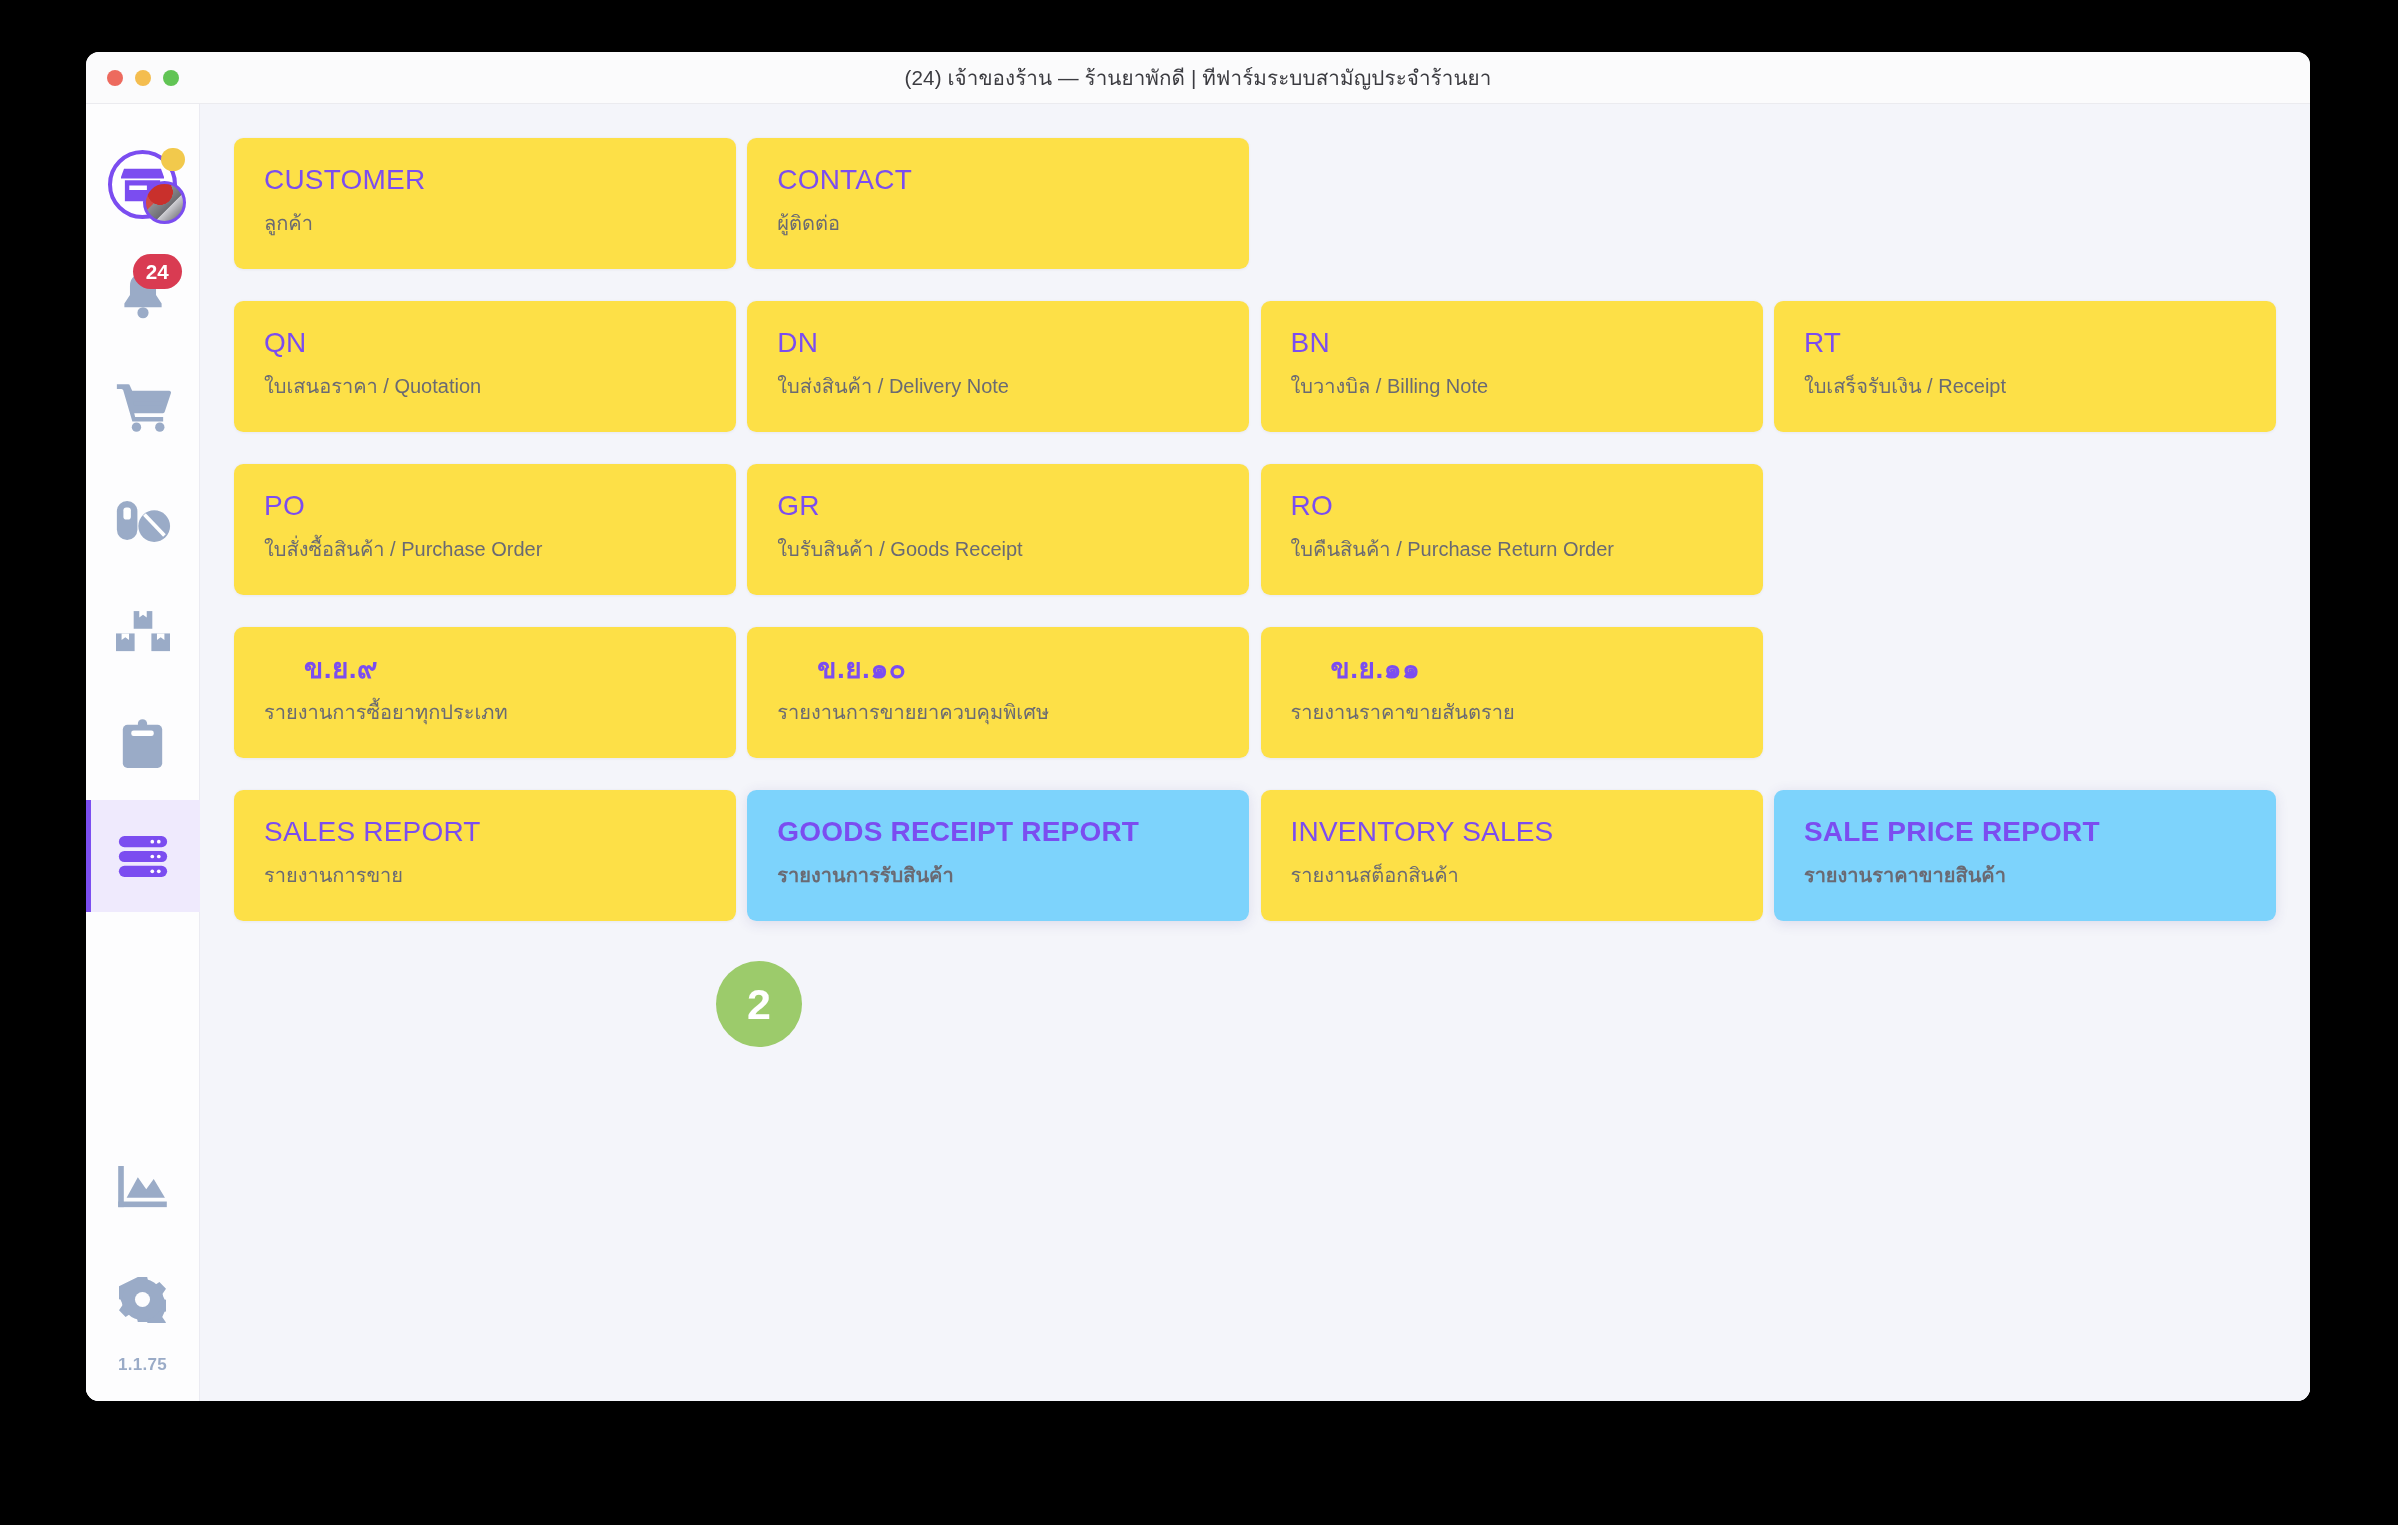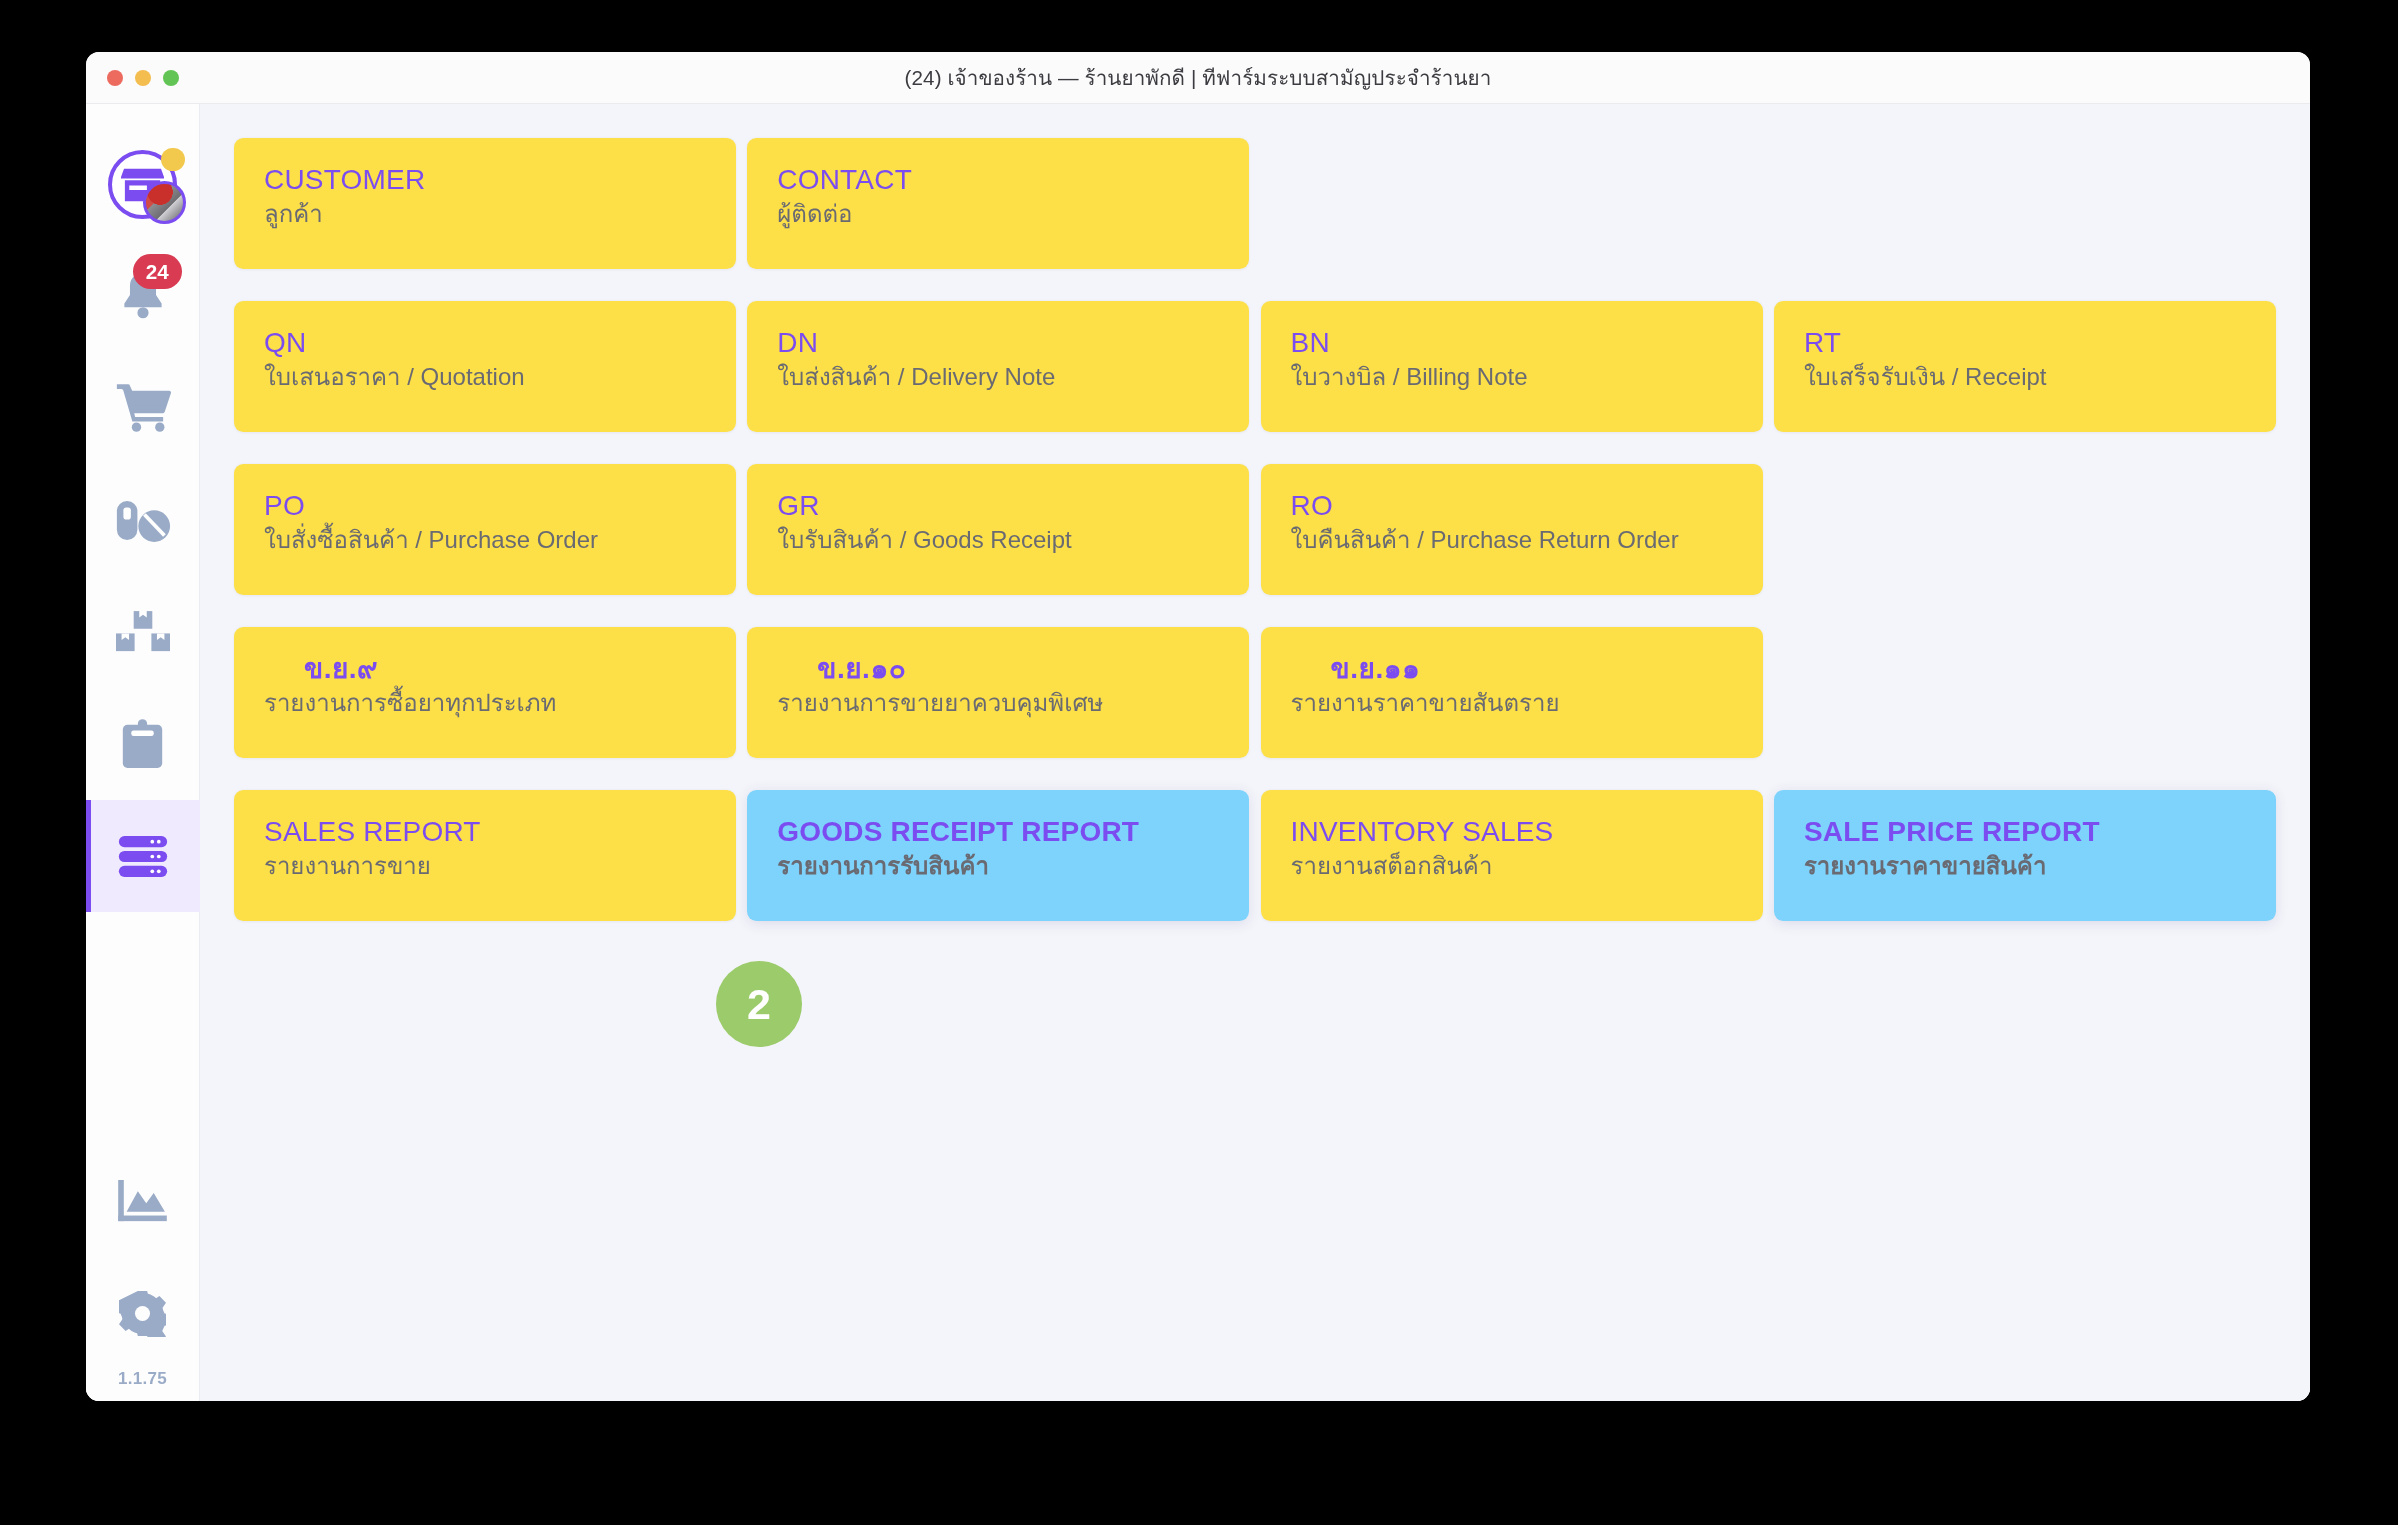--- a/index.html
+++ b/index.html
@@ -154,21 +154,21 @@
     justify-content: center;
     z-index: 2;
   }
 
   #sidebar-spacer { flex: 1 1 auto; }
 
   #sidebar-version {
     font-size: 17px;
     font-weight: bold;
     color: #9aabc7;
-    padding-bottom: 12px;
+    padding-bottom: 26px;
     letter-spacing: 0.3px;
   }
 
   
   #main {
     position: relative;
     flex: 1 1 auto;
     background: #f4f5fa;
     padding: 34px 34px 0 34px;
     overflow: hidden;
@@ -205,22 +205,22 @@
     line-height: 1.12;
     white-space: nowrap;
     letter-spacing: 0.2px;
   }
   .card-title.thai {
     font-weight: bold;
     letter-spacing: 0.5px;
     margin-left: 40px;
   }
   .card-sub {
-    margin-top: 3px;
-    font-size: 24px;
+    margin-top: 15px;
+    font-size: 20px;
     color: #6a6a73;
     line-height: 1.3;
     white-space: nowrap;
   }
 
   
   .marker {
     position: absolute;
     width: 86px;
     height: 86px;

